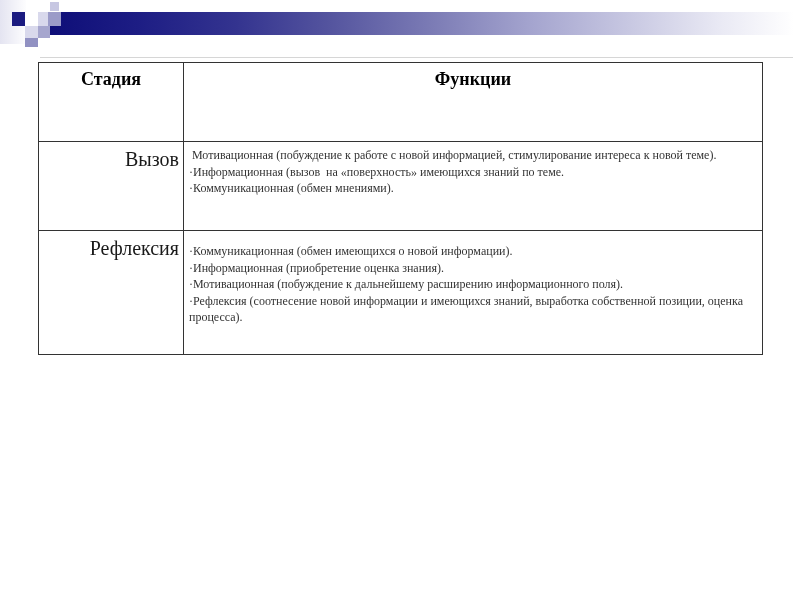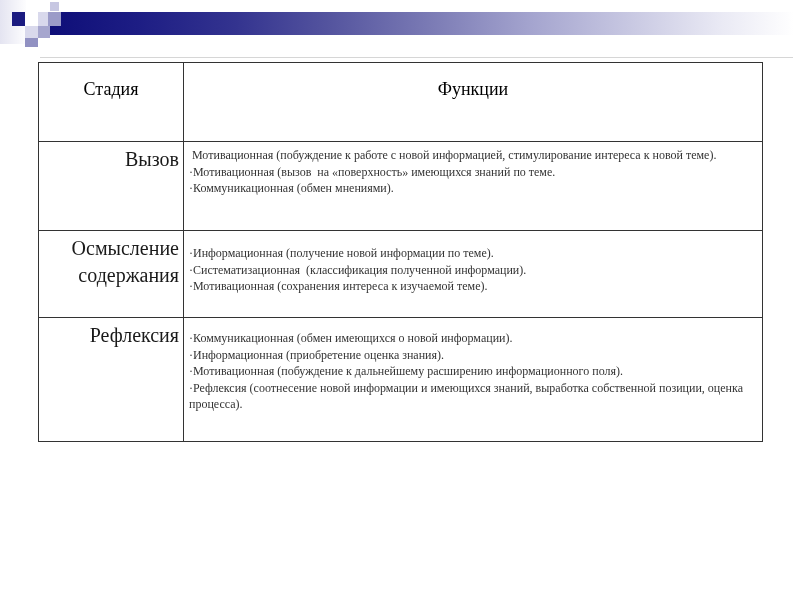--- a/index.html
+++ b/index.html
@@ -38,22 +38,22 @@
   table.stage-table col.c1{width:145px;}
   table.stage-table col.c2{width:579px;}
   table.stage-table th, table.stage-table td{
     border:1px solid #333333;vertical-align:top;overflow:hidden;
   }
   tr.hrow{height:79px;}
   tr.r0{height:89px;}
   tr.r1{height:87px;}
   tr.r2{height:124px;}
   th.hcell{
-    font-size:18px;font-weight:normal;color:#000;
-    text-align:center;padding-top:16px;
+    font-size:18px;font-weight:bold;color:#000;
+    text-align:center;padding-top:6px;
   }
   td.stage{
     font-size:20px;line-height:27px;color:#1a1a1a;
     text-align:right;padding:4px 4px 0 7px;font-weight:normal;
   }
   td.funcs{padding:0 16px 0 5px;margin-top:23px;}
   tr.r0 td.funcs{padding-top:5px;}
   tr.r1 td.funcs{padding-top:14px;}
   tr.r2 td.funcs{padding-top:12px;}
   .fline{
@@ -84,30 +84,22 @@
     <tr class="hrow">
       <th class="hcell">Стадия</th>
       <th class="hcell">Функции</th>
     </tr>
   </thead>
   <tbody>
     <tr class="r0">
       <td class="stage">Вызов</td>
       <td class="funcs">
         <div class="fline"> Мотивационная (побуждение к работе с новой информацией, стимулирование интереса к новой теме).</div>
-        <div class="fline">·Мотивационная (вызов  на «поверхность» имеющихся знаний по теме.</div>
+        <div class="fline">·Информационная (вызов  на «поверхность» имеющихся знаний по теме.</div>
         <div class="fline">·Коммуникационная (обмен мнениями).</div>
-      </td>
-    </tr>
-    <tr class="r1">
-      <td class="stage">Осмысление содержания</td>
-      <td class="funcs">
-        <div class="fline">·Информационная (получение новой информации по теме).</div>
-        <div class="fline">·Систематизационная  (классификация полученной информации).</div>
-        <div class="fline">·Мотивационная (сохранения интереса к изучаемой теме).</div>
       </td>
     </tr>
     <tr class="r2">
       <td class="stage">Рефлексия</td>
       <td class="funcs">
         <div class="fline">·Коммуникационная (обмен имеющихся о новой информации).</div>
         <div class="fline">·Информационная (приобретение оценка знания).</div>
         <div class="fline">·Мотивационная (побуждение к дальнейшему расширению информационного поля).</div>
         <div class="fline">·Рефлексия (соотнесение новой информации и имеющихся знаний, выработка собственной позиции, оценка процесса).</div>
       </td>

